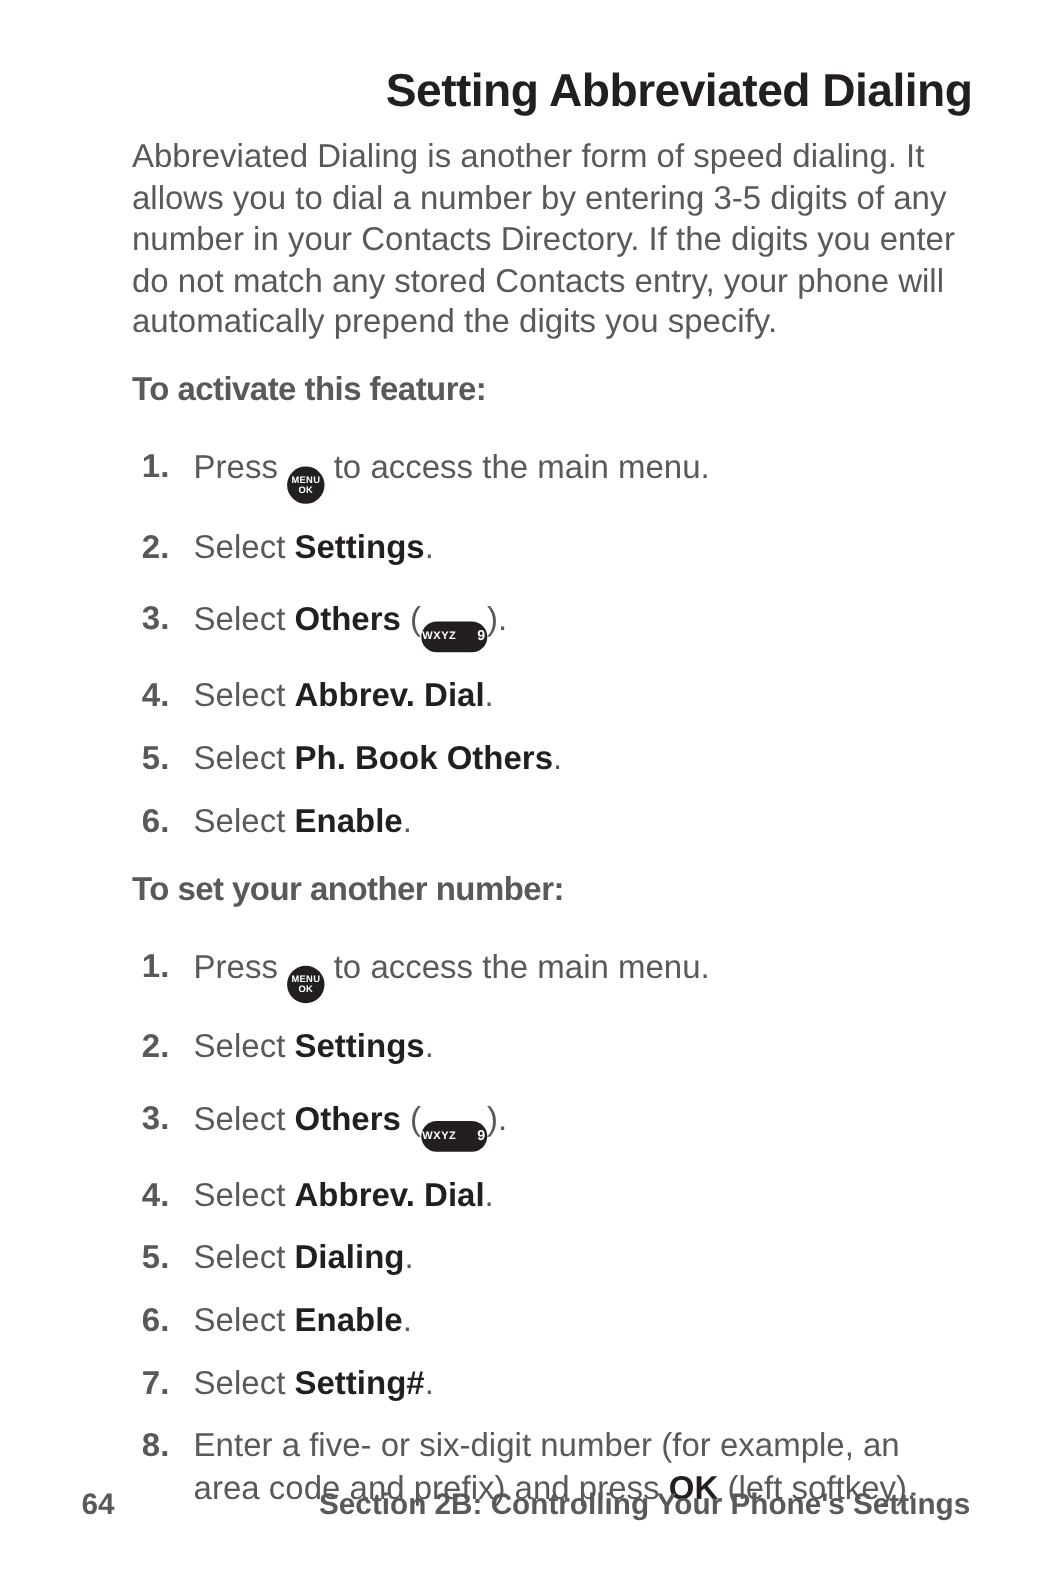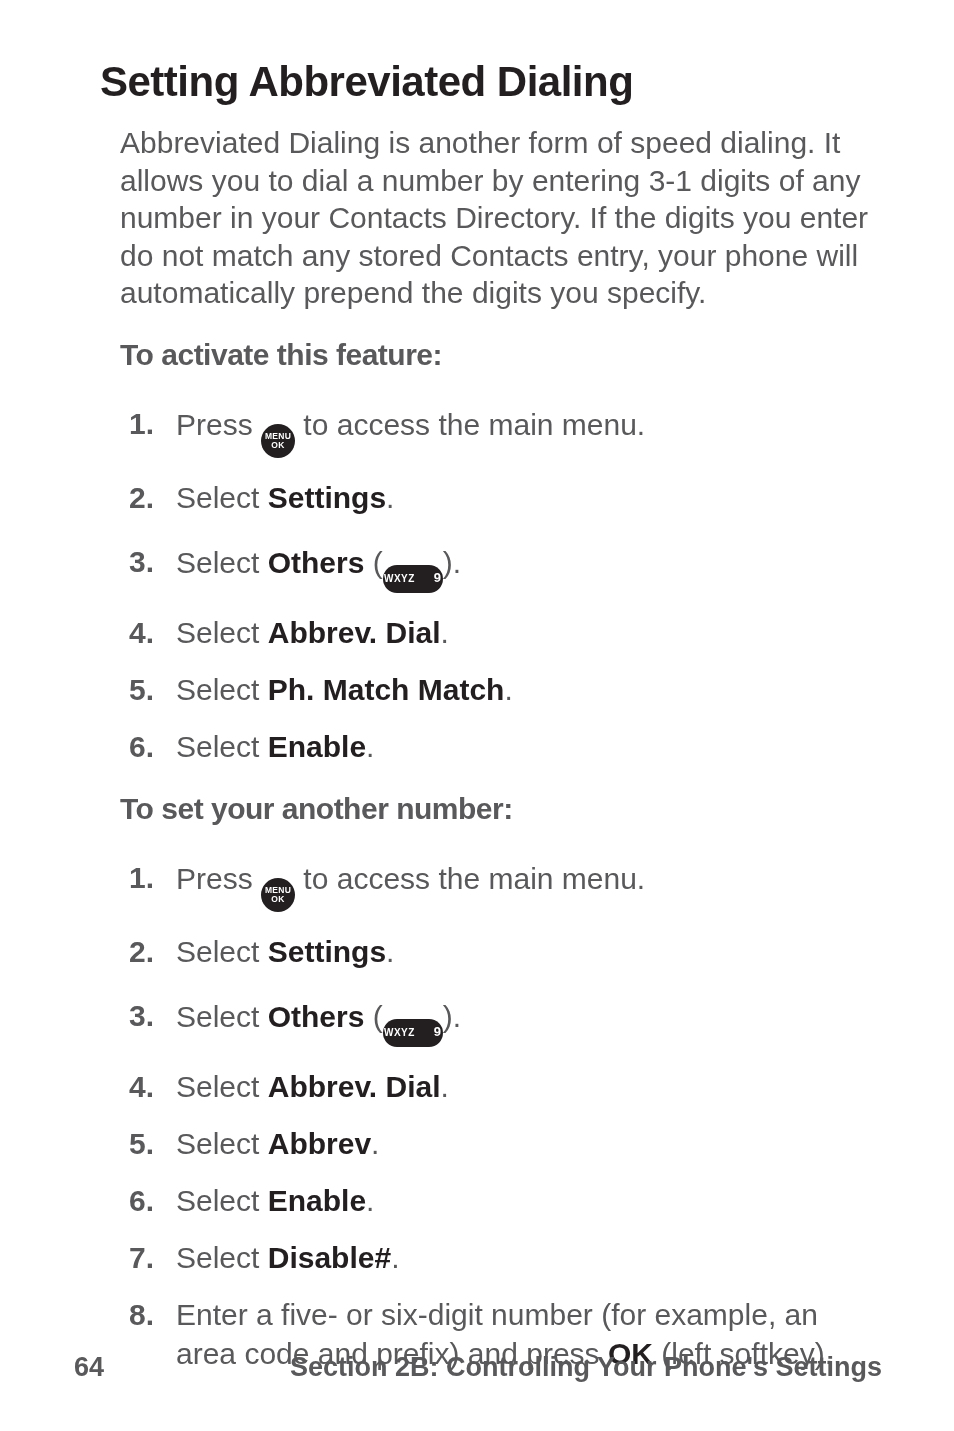--- a/index.html
+++ b/index.html
@@ -11,20 +11,21 @@
     position: relative;
   }
   .page {
     padding: 58px 70px 0 100px;
   }
   h1.title {
     font-size: 42px;
     font-weight: 700;
     letter-spacing: -0.5px;
     margin-bottom: 18px;
+    text-align: right;
   }
   p.intro {
     font-size: 30px;
     line-height: 1.25;
     color: #59595b;
     margin-bottom: 26px;
     margin-left: 20px;
   }
   p.subhead {
     font-size: 30px;
@@ -124,21 +125,21 @@
     color: #59595b;
   }
 </style>
 </head>
 <body>
 
 <div class="page">
 
   <h1 class="title">Setting Abbreviated Dialing</h1>
 
-  <p class="intro">Abbreviated Dialing is another form of speed dialing. It allows you to dial a number by entering 3-1 digits of any number in your Contacts Directory. If the digits you enter do not match any stored Contacts entry, your phone will automatically prepend the digits you specify.</p>
+  <p class="intro">Abbreviated Dialing is another form of speed dialing. It allows you to dial a number by entering 3-5 digits of any number in your Contacts Directory. If the digits you enter do not match any stored Contacts entry, your phone will automatically prepend the digits you specify.</p>
 
   <p class="subhead">To activate this feature:</p>
 
   <ol class="steps" id="activate-steps">
       <li>
         <span class="num">1.</span>
         <span class="body">Press <span class="key key-menu">
             <span class="l1">MENU</span>
             <span class="l2">OK</span>
           </span> to access the main menu.</span>
@@ -153,21 +154,21 @@
             <span>WXYZ</span>
             <span class="nine">9</span>
           </span>).</span>
       </li>
       <li>
         <span class="num">4.</span>
         <span class="body">Select <b>Abbrev. Dial</b>.</span>
       </li>
       <li>
         <span class="num">5.</span>
-        <span class="body">Select <b>Ph. Match Match</b>.</span>
+        <span class="body">Select <b>Ph. Book Others</b>.</span>
       </li>
       <li>
         <span class="num">6.</span>
         <span class="body">Select <b>Enable</b>.</span>
       </li>
     </ol>
 
   <p class="subhead">To set your another number:</p>
 
   <ol class="steps" id="prepend-steps">
@@ -188,29 +189,29 @@
             <span>WXYZ</span>
             <span class="nine">9</span>
           </span>).</span>
       </li>
       <li>
         <span class="num">4.</span>
         <span class="body">Select <b>Abbrev. Dial</b>.</span>
       </li>
       <li>
         <span class="num">5.</span>
-        <span class="body">Select <b>Abbrev</b>.</span>
+        <span class="body">Select <b>Dialing</b>.</span>
       </li>
       <li>
         <span class="num">6.</span>
         <span class="body">Select <b>Enable</b>.</span>
       </li>
       <li>
         <span class="num">7.</span>
-        <span class="body">Select <b>Disable#</b>.</span>
+        <span class="body">Select <b>Setting#</b>.</span>
       </li>
       <li>
         <span class="num">8.</span>
         <span class="body">Enter a five- or six-digit number (for example, an area code and prefix) and press <b>OK</b> (left softkey).</span>
       </li>
     </ol>
 
 </div>
 
 <div class="footer">

